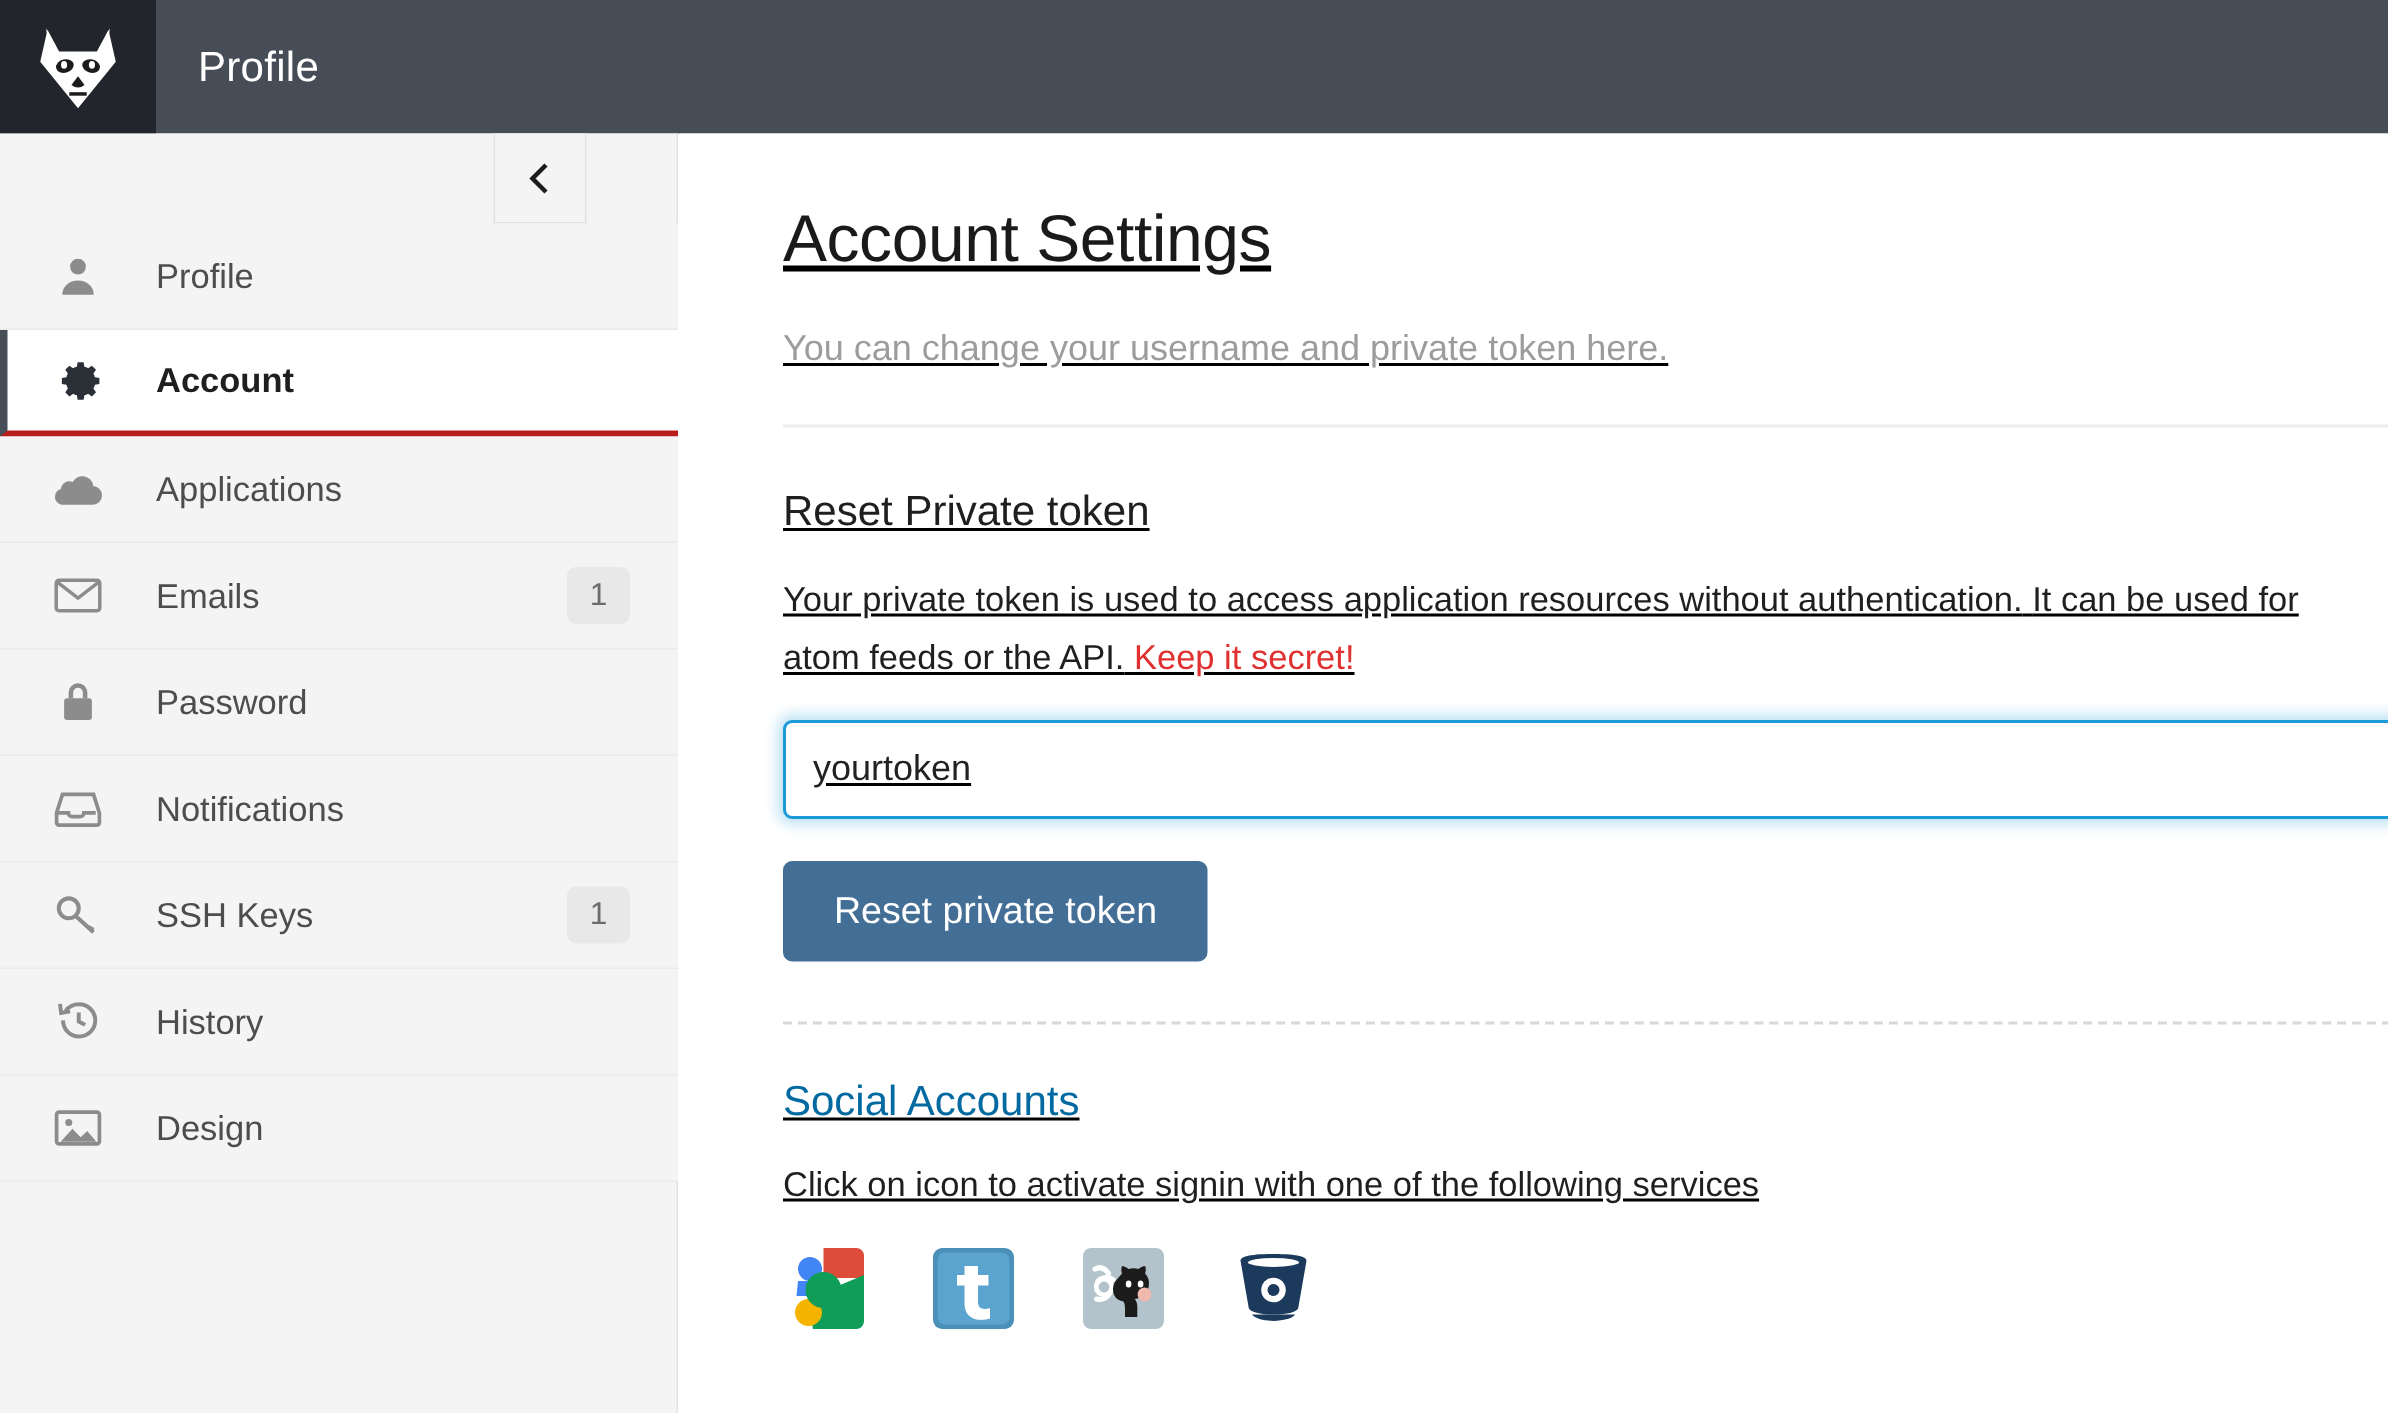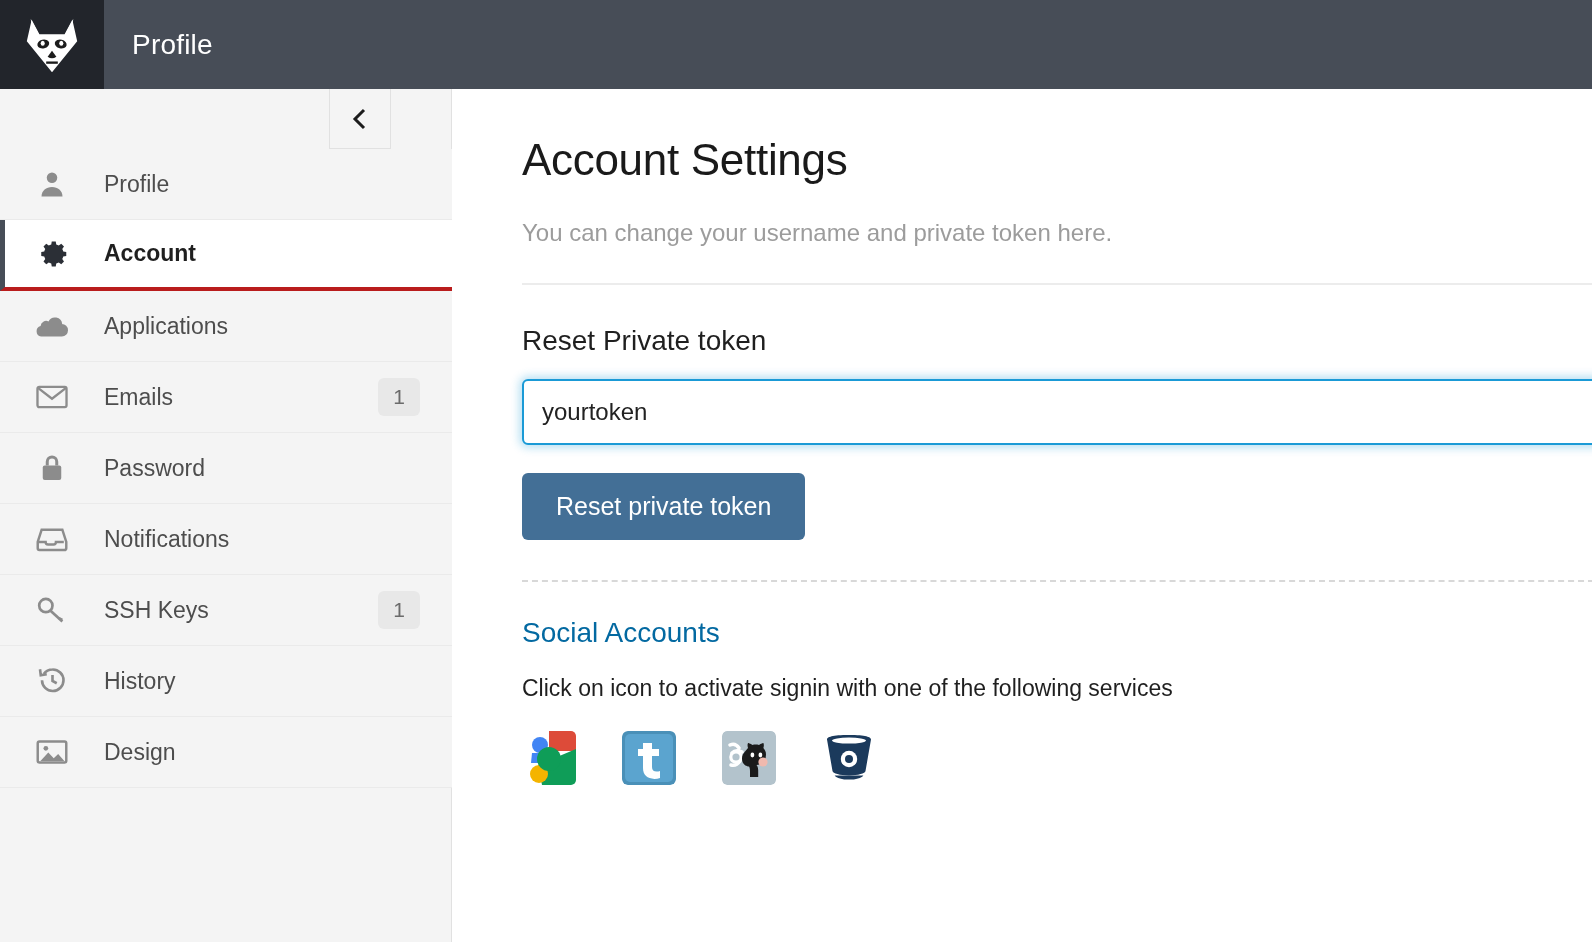--- a/index.html
+++ b/index.html
@@ -89,20 +89,21 @@
   .nav-item.active .ico { color: #2b2f36; flex: 0 0 99px; width: 99px; }
   .nav-item.active .lbl { color: #1f1f1f; font-weight: bold; }
 
   
   .main {
     position: absolute; top: 89px; left: 453px;
     width: 1139px; height: 853px;
     background: #ffffff;
     padding: 46px 0 0 69px;
     overflow: hidden;
+    text-decoration: underline;
   }
   .page-title {
     font-size: 44px;
     font-weight: 400;
     color: #1a1a1a;
     letter-spacing: -.3px;
   }
   .page-sub {
     font-size: 24px;
     color: #9c9c9c;
@@ -318,20 +319,25 @@
     </div>
   </div>
 
   <div class="main">
 
     <h1 class="page-title">Account Settings</h1>
     <div class="page-sub">You can change your username and private token here.</div>
     <hr class="hr-solid">
 
     <h2 class="section-title">Reset Private token</h2>
+    <p class="section-body">
+      <span>Your private token is used to access application resources without authentication.</span>
+      <span>It can be used for atom feeds or the API.</span>
+      <span class="warn">Keep it secret!</span>
+    </p>
 
     <input class="token-input" type="text" value="yourtoken" style="">
 
     <button class="btn-primary">Reset private token</button>
 
     <hr class="hr-dashed">
 
     <h2 class="social-title">Social Accounts</h2>
     <div class="social-sub">Click on icon to activate signin with one of the following services</div>
 

